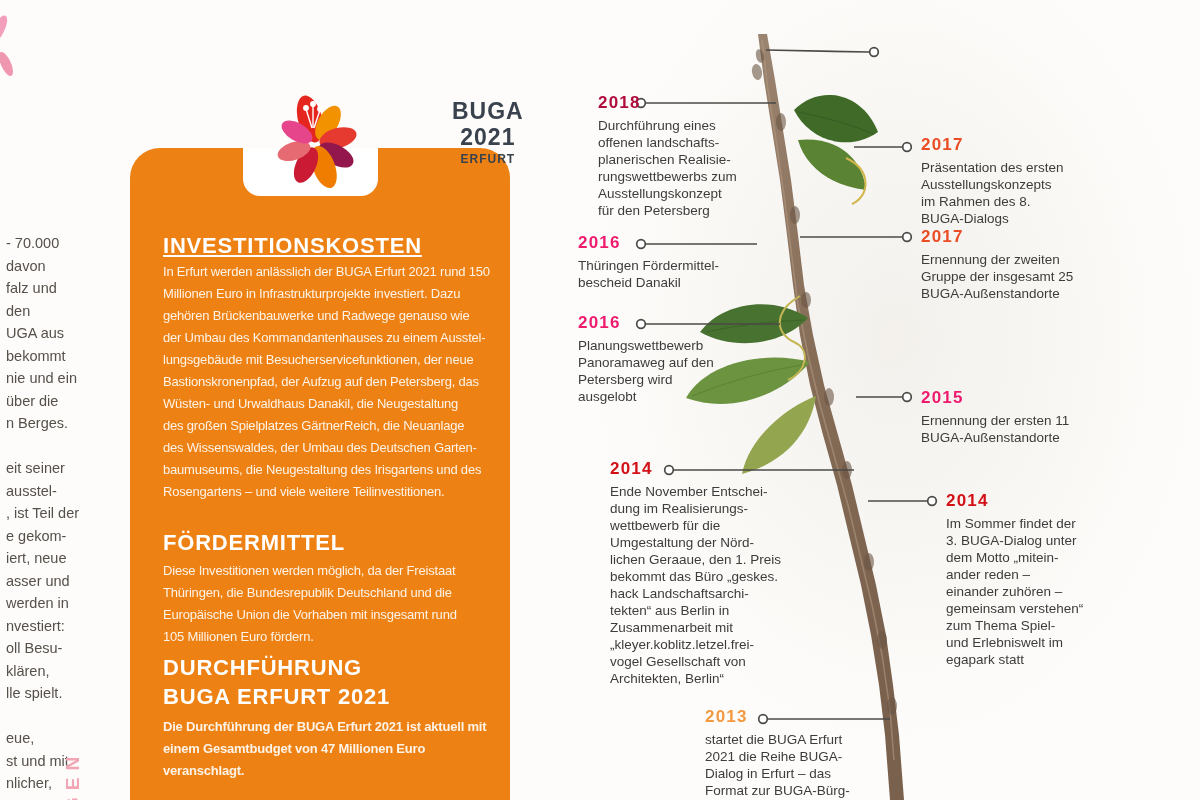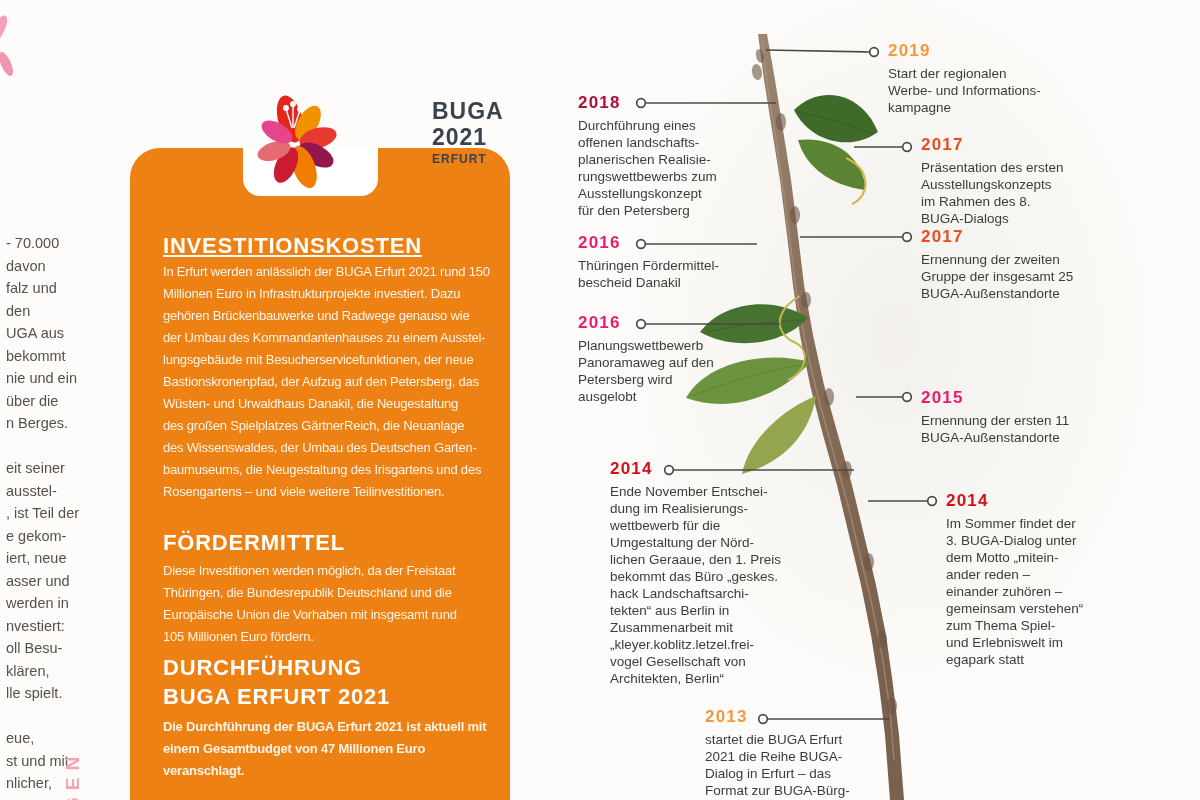--- a/index.html
+++ b/index.html
@@ -11,21 +11,21 @@
   .left-frag{position:absolute;left:6px;top:232px;width:120px;
         font-size:14.5px;line-height:22.5px;color:#56504a;white-space:pre-line;}
   .vlabel{position:absolute;left:62px;top:812px;transform:rotate(-90deg);
         transform-origin:left top;font-size:19px;font-weight:bold;
         letter-spacing:7px;color:#f2a5b5;}
   
   .card{position:absolute;left:130px;top:148px;width:380px;height:652px;
         background:#ee8113;border-radius:30px 30px 0 0;}
   .logo-tab{position:absolute;left:113px;top:0;width:135px;height:48px;
         background:#ffffff;border-radius:0 0 17px 17px;}
-  .logo-wrap{position:absolute;left:94px;top:-60px;width:270px;height:110px;}
+  .logo-wrap{position:absolute;left:114px;top:-60px;width:270px;height:110px;text-align:center;}
   .logo-text{position:absolute;left:208px;top:12px;color:#39424d;font-weight:bold;line-height:1;}
   .logo-text .l1,.logo-text .l2{font-size:23px;letter-spacing:1px;display:block;}
   .logo-text .l2{margin-top:3px;}
   .logo-text .l3{font-size:12px;letter-spacing:1px;display:block;margin-top:4px;}
   .card h2{position:absolute;left:33px;margin:0;color:#ffffff;
         font-size:22px;line-height:29px;letter-spacing:.8px;white-space:pre-line;}
   .card p{position:absolute;left:33px;width:330px;margin:0;color:#fdf3e7;
         font-size:13px;letter-spacing:-.2px;line-height:22px;white-space:pre-line;}
   
   .scene{position:absolute;left:0;top:0;z-index:2;pointer-events:none;}
@@ -202,27 +202,21 @@
           <line x1="927" y1="501" x2="868" y2="501"></line>
           <circle cx="932" cy="501" r="4.3"></circle>
         </g>
       <g>
           <line x1="768" y1="719" x2="890" y2="719"></line>
           <circle cx="763" cy="719" r="4.3"></circle>
         </g>
     </g>
   </svg>
 
-  <div class="entry" style="left:888px;top:42px;">
-    <span class="year y-orange">2019</span>
-    <span class="txt">Start der regionalen
-Werbe- und Informations-
-kampagne</span>
-  </div>
-  <div class="entry" style="left:578px;top:94px;">
+  <div class="entry" style="left:598px;top:94px;">
     <span class="year y-crimson">2018</span>
     <span class="txt">Durchführung eines
 offenen landschafts-
 planerischen Realisie-
 rungswettbewerbs zum
 Ausstellungskonzept
 für den Petersberg</span>
   </div>
   <div class="entry" style="left:921px;top:136px;">
     <span class="year y-verm">2017</span>

